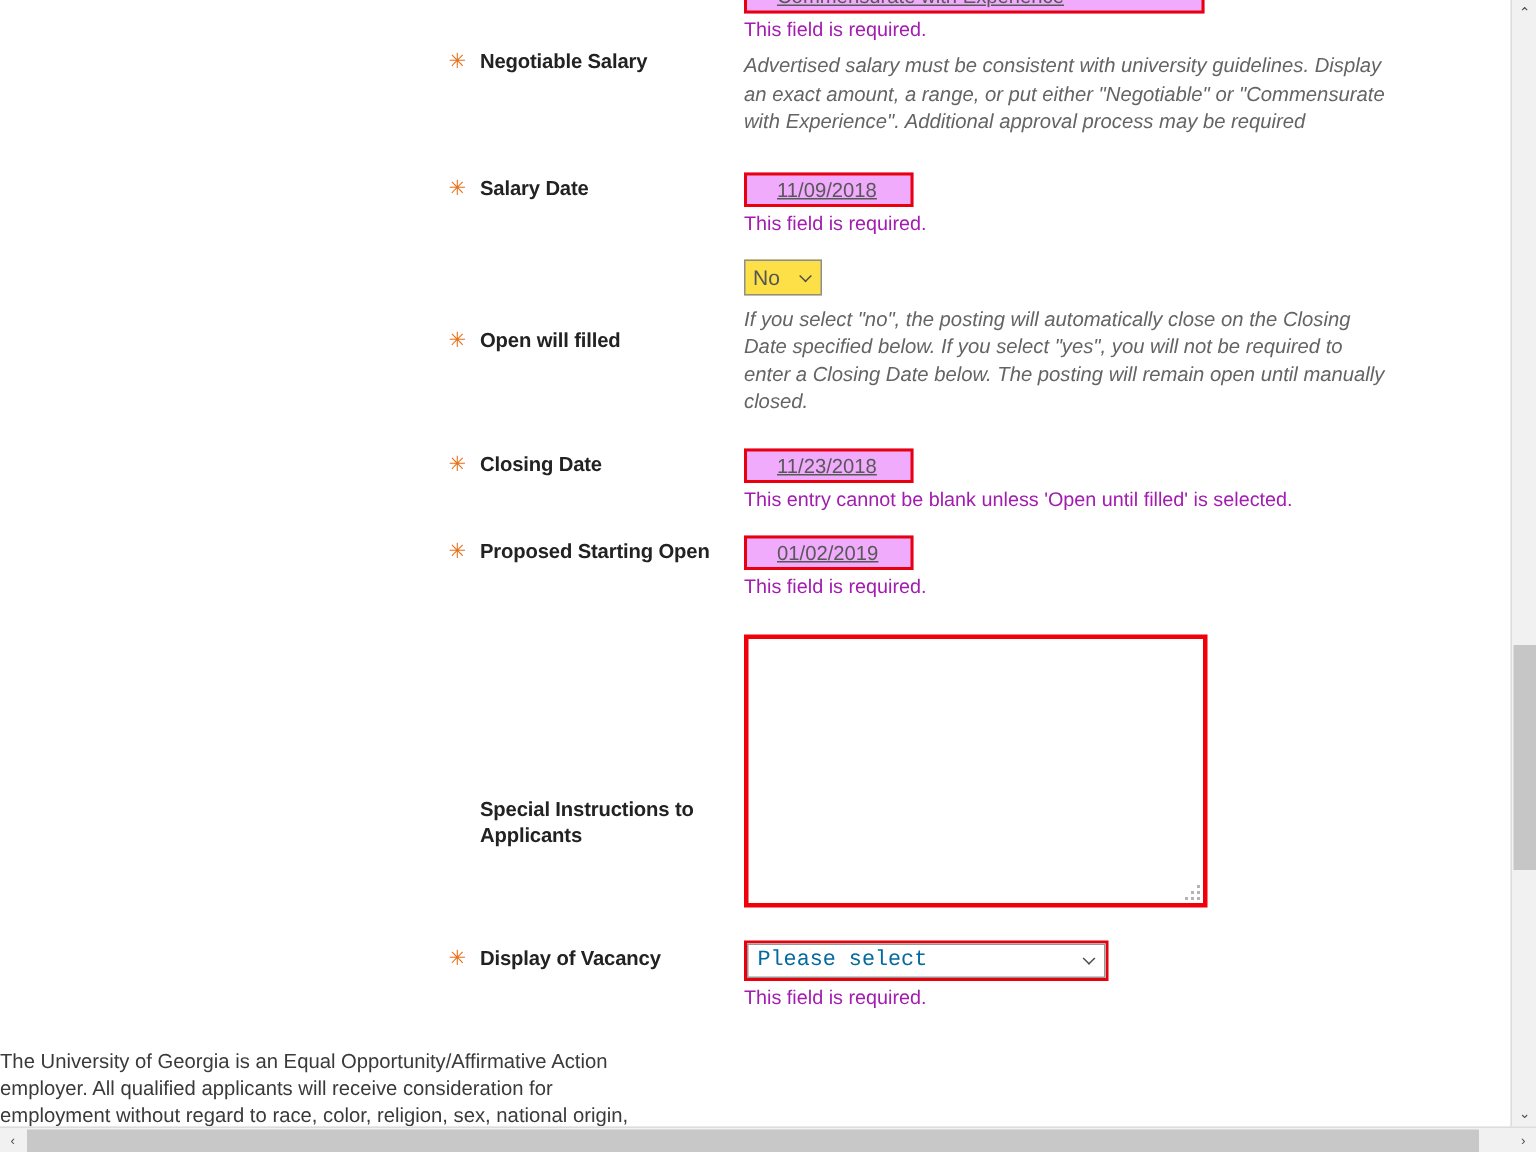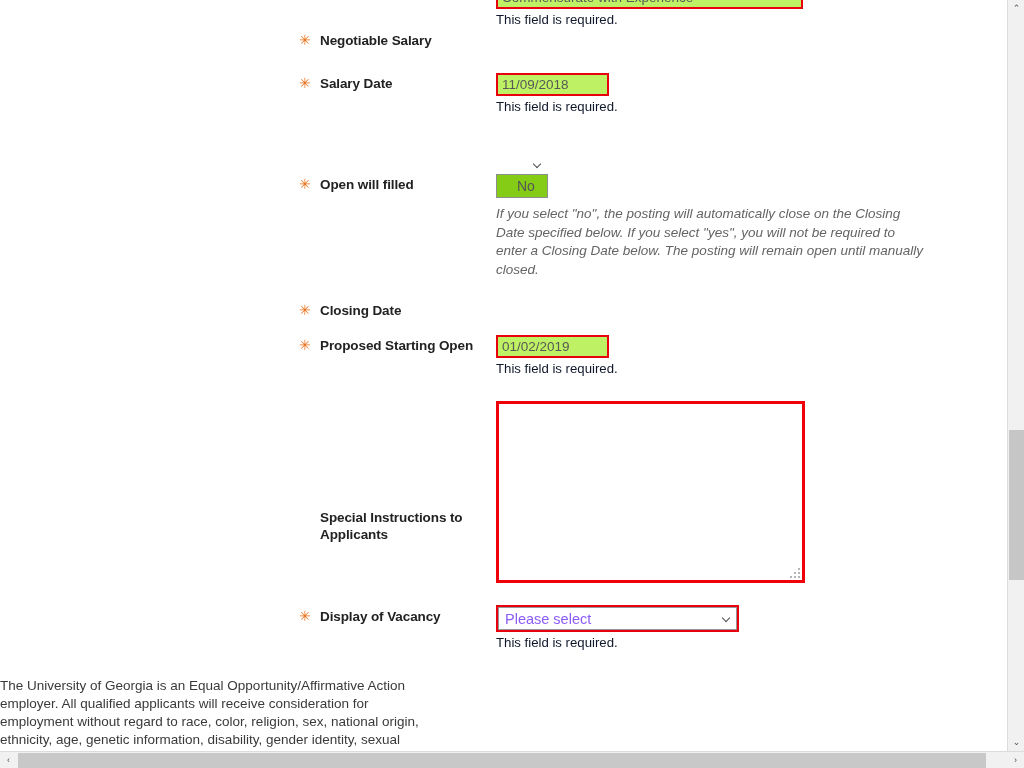--- a/index.html
+++ b/index.html
@@ -78,69 +78,69 @@
     min-width: 0;
     padding-right: 20px;
     box-sizing: border-box;
   }
 
   
   .text-input {
     font-family: "Liberation Sans", sans-serif;
     font-size: 13.5px;
     color: #585858;
-    background: #bef264;
+    background: #f0abfc;
     border: 2px solid #e8000d;
-    padding: 2px 4px;
+    padding: 2px 20px;
     box-sizing: border-box;
     height: 23px;
     line-height: 17px;
     outline: none;
     display: block;
+    text-decoration: underline;
   }
   .text-input.wide   { width: 307px; }
   .text-input.date   { width: 113px; }
 
   .help-text {
     font-style: italic;
     font-size: 13.5px;
     color: #646464;
     line-height: 18.5px;
     max-width: 430px;
   }
 
   .plain-text {
     font-size: 13.5px;
     color: #3a3a3a;
     line-height: 18px;
     max-width: 432px;
   }
 
   .error-text {
-    color: #0f172a;
+    color: #a21caf;
     font-size: 13.2px;
     line-height: 16px;
     margin-top: 3px;
   }
 
   
   .plain-select {
     font-family: "Liberation Sans", sans-serif;
     font-size: 14px;
     color: #555555;
-    background: #84cc16;
+    background: #fde047;
     border: 1px solid #8e8e8e;
     height: 24px;
-    padding: 1px 2px 1px 20px;
+    padding: 1px 2px 1px 5px;
     box-sizing: border-box;
     outline: none;
     -webkit-appearance: none;
     appearance: none;
     display: block;
-    margin-top: 43px;
   }
   .plain-select.narrow { width: 52px; }
 
   .select-wrap {
     position: relative;
     display: inline-block;
   }
   .select-caret {
     position: absolute;
     right: 7px;
@@ -164,23 +164,23 @@
 
   
   .red-box {
     border: 2px solid #e8000d;
     display: inline-block;
     padding: 0;
     box-sizing: border-box;
   }
   .wide-select {
     width: 239px;
-    font-family: Liberation Sans, sans-serif;
+    font-family: Liberation Mono, monospace;
     font-size: 14.5px;
-    color: #8b5cf6;
+    color: #0369a1;
     background: #ffffff;
     border: 1px solid #969696;
     height: 23px;
     padding: 1px 21px 1px 6px;
     box-sizing: border-box;
     outline: none;
     -webkit-appearance: none;
     appearance: none;
     display: block;
   }
@@ -287,20 +287,21 @@
     <div class="form-row" style="padding-top:0;">
       <div class="label-cell">
         <div class="label-inner" style="margin-top:46px;">
           <span class="req-star">✳</span>
           <span>Negotiable Salary</span>
         </div>
       </div>
       <div class="field-cell">
         <input class="text-input wide" type="text" value="Commensurate with Experience" style="">
         <div class="error-text">This field is required.</div>
+        <div class="help-text" style="margin-top:7px;">Advertised salary must be consistent with university guidelines. Display an exact amount, a range, or put either "Negotiable" or "Commensurate with Experience". Additional approval process may be required</div>
       </div>
     </div>
 
     <div class="form-row" style="margin-top:24px;">
       <div class="label-cell">
         <div class="label-inner" style="margin-top:2px;">
           <span class="req-star">✳</span>
           <span>Salary Date</span>
         </div>
       </div>
@@ -327,20 +328,24 @@
         <div class="help-text" style="margin-top:7px;">If you select "no", the posting will automatically close on the Closing Date specified below. If you select "yes", you will not be required to enter a Closing Date below. The posting will remain open until manually closed.</div>
       </div>
     </div>
 
     <div class="form-row" style="margin-top:21px;">
       <div class="label-cell">
         <div class="label-inner" style="margin-top:2px;">
           <span class="req-star">✳</span>
           <span>Closing Date</span>
         </div>
+      </div>
+      <div class="field-cell">
+        <input class="text-input date" type="text" value="11/23/2018" style="">
+        <div class="error-text">This entry cannot be blank unless 'Open until filled' is selected.</div>
       </div>
     </div>
 
     <div class="form-row" style="margin-top:16px;">
       <div class="label-cell">
         <div class="label-inner" style="margin-top:2px;">
           <span class="req-star">✳</span>
           <span>Proposed Starting Open</span>
         </div>
       </div>

